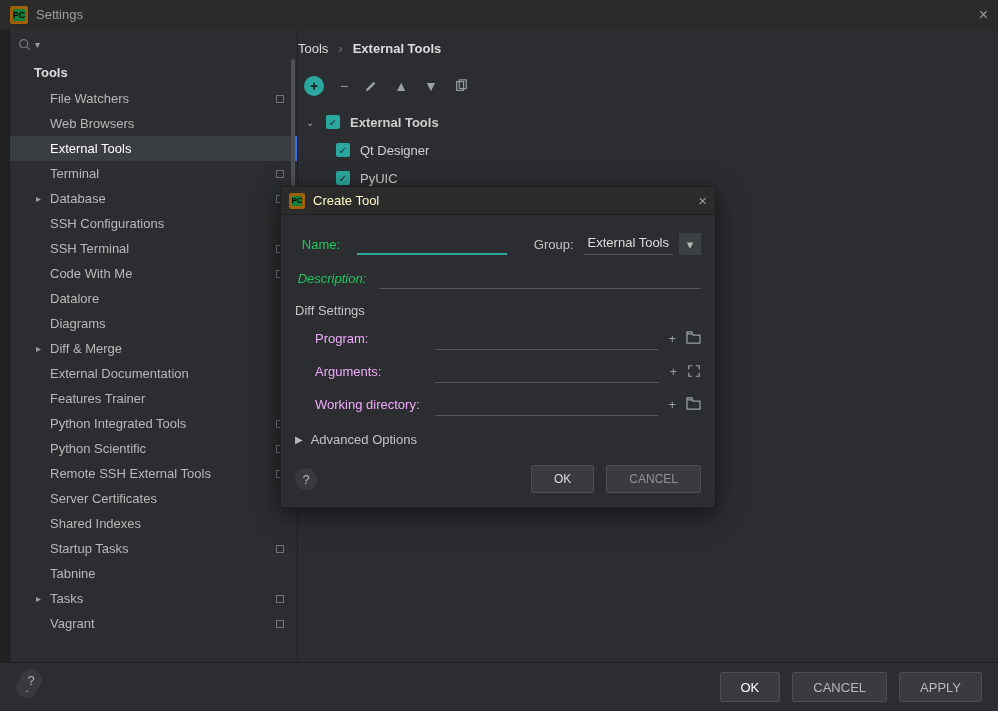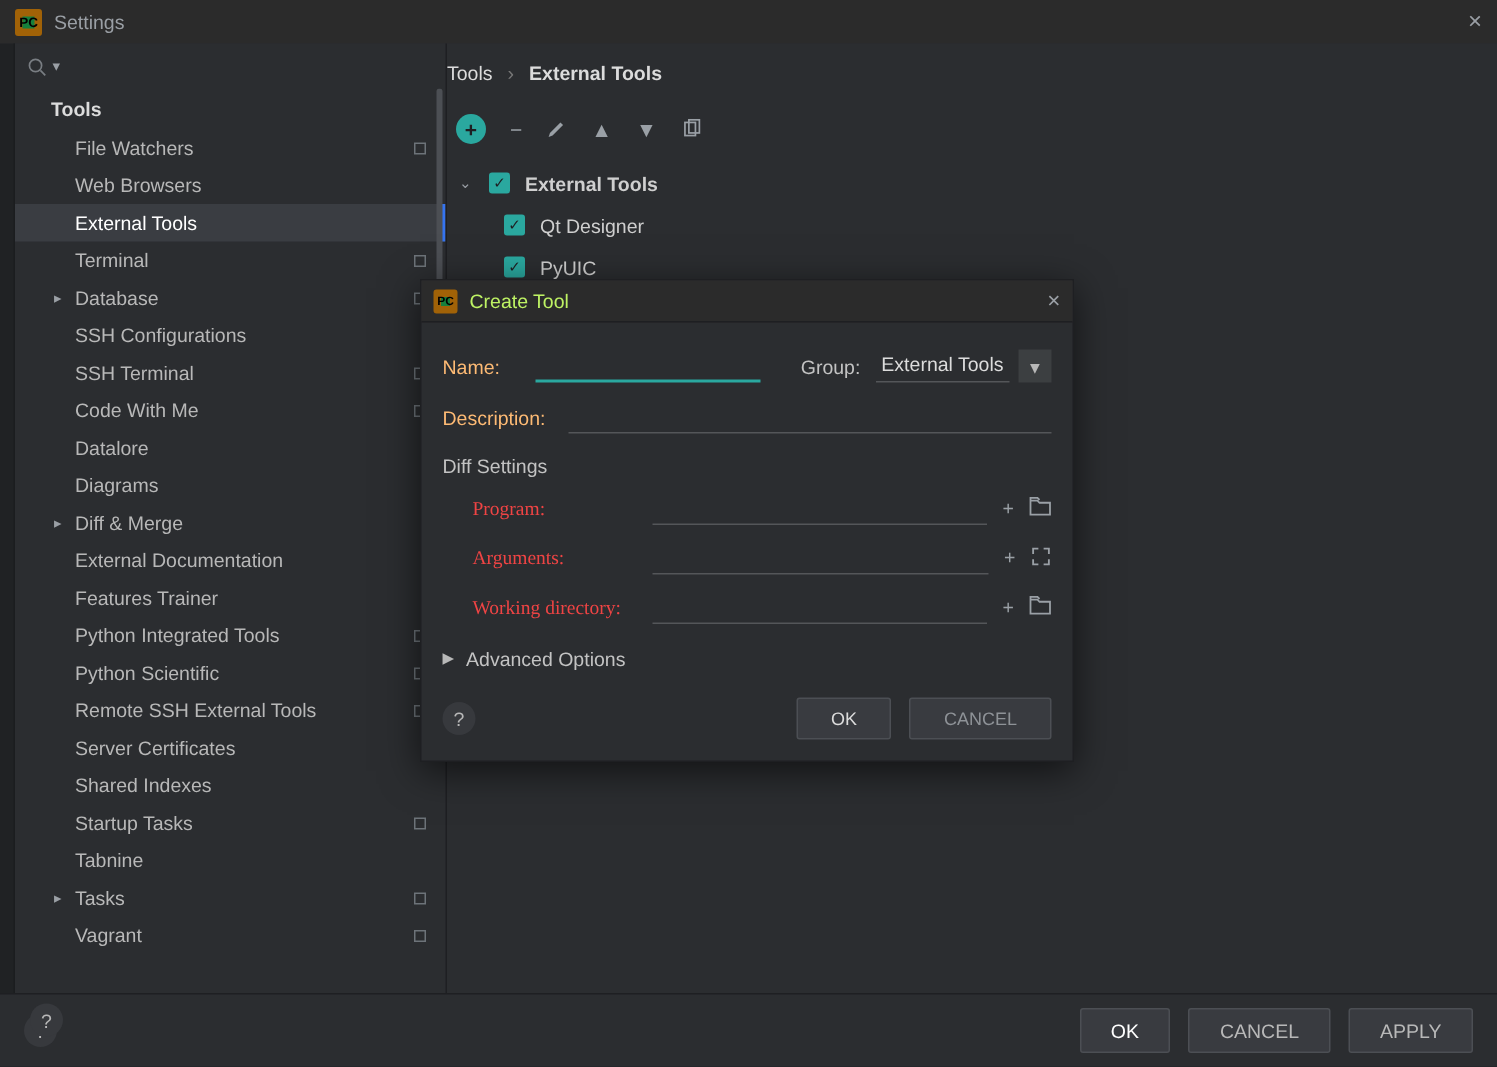--- a/index.html
+++ b/index.html
@@ -1,19 +1,19 @@
 <!DOCTYPE html>
 <html><head>
   <meta charset="utf-8">
   <style>
     * { margin:0; padding:0; box-sizing:border-box; font-family: "Segoe UI", Arial, sans-serif; }
     body { background:#1d1f22; width:998px; height:711px; overflow:hidden; color:#b8b8b8; font-size:13px; position:relative;}
     .window { width:998px; height:711px; background:#2b2d30; position:relative; display:flex; flex-direction:column; }
     .titlebar { height:29px; display:flex; align-items:center; padding:0 10px; background:#2b2b2b;}
-    .pc-badge { width:18px; height:18px; background:#15803d; border:5px solid #a16207; color:#000; font-size:9px; font-weight:bold; display:flex; align-items:center; justify-content:center; border-radius:2px;text-align:center;}
+    .pc-badge { width:18px; height:18px; background:#15803d; border:3px solid #a16207; color:#000; font-size:9px; font-weight:bold; display:flex; align-items:center; justify-content:center; border-radius:2px;text-align:center;}
     .titlebar-title { margin-left:8px; color:#9a9fa5; }
     .titlebar-close { margin-left:auto; color:#9a9fa5; font-size:16px; cursor:pointer;}
     .body-zone { flex:1; display:flex; position:relative; }
     .left-strip { width:10px; background:#202224; border-right:1px solid #1b1d1f; font-size:8px; color:#565656; line-height:22px; text-align:center; padding-top:6px;}
     .sidebar { width:288px; background:#2b2d30; border-right:1px solid #1e1f22; display:flex; flex-direction:column;}
     .search-row { height:30px; display:flex; align-items:center; padding:0 8px; }
     .search-row svg { opacity:.7;}
     .search-dropdown { margin-left:4px; font-size:10px; color:#9a9fa5;}
     .tree { flex:1; overflow:hidden; position:relative;}
     .tree-hdr { padding:6px 0 6px 24px; color:#dcdcdc; font-weight:bold;}
@@ -39,34 +39,34 @@
     .bottom-bar { height:49px; border-top:1px solid #1e1f22; display:flex; align-items:center; padding:0 16px; gap:12px; background:#2b2d30;}
     .bottom-bar .help { width:22px; height:22px; border-radius:50%; background:#37393d; color:#b8b8b8; display:flex; align-items:center; justify-content:center;}
     .spacer { flex:1;}
     .btn { height:30px; padding:0 20px; background:#393b40; border:1px solid #4c4f54; color:#b8b8b8; display:flex; align-items:center; border-radius:2px; cursor:pointer;}
     .btn.primary { color:#fff; }
 
     
     .modal { position:absolute; left:280px; top:186px; width:436px; background:#2b2d30; border:1px solid #1e1f22; box-shadow:0 6px 24px rgba(0,0,0,.6);}
     .modal-titlebar { height:28px; background:#2b2b2b; display:flex; align-items:center; padding:0 8px; border-bottom:1px solid #1e1f22;}
     .modal-titlebar .pc-badge { width:16px; height:16px; font-size:8px;}
-    .modal-titlebar .mtitle { margin-left:8px; color:#bef264;}
+    .modal-titlebar .mtitle { margin-left:8px; color:#fef9c3;}
     .modal-titlebar .mclose { margin-left:auto; color:#9a9fa5; font-size:15px; cursor:pointer;}
     .modal-body { padding:12px 14px 0 14px;}
     .form-row { display:flex; align-items:center; height:34px; gap:10px;}
-    .form-row label { color:#fdba74; min-width:52px;}
+    .form-row label { color:#22c55e; min-width:52px;text-align:center;}
     .underline-input { flex:1; height:22px; background:transparent; border:none; border-bottom:1px solid #545659; color:#dcdcdc; outline:none;}
     .underline-input.focused { border-bottom:2px solid #2aa89f;}
     .grp-label { color:#c3c3c3; }
     .grp-select { display:flex; align-items:center; gap:6px; }
     .grp-select .sel-val { color:#dcdcdc; border-bottom:1px solid #545659; padding:2px 4px 4px 4px; min-width:86px;}
     .grp-select .sel-btn { width:22px; height:22px; background:#3c3f41; display:flex; align-items:center; justify-content:center; color:#b8b8b8;}
     .section-h { color:#c3c3c3; margin:8px 0 4px 0;}
     .indent-row { display:flex; align-items:center; height:33px; gap:10px; padding-left:20px;}
-    .indent-row label { min-width:110px; color:#ef4444;font-family:Liberation Serif, serif;}
+    .indent-row label { min-width:110px; color:#f0abfc;}
     .indent-row .underline-input { flex:1;}
     .row-icons { display:flex; gap:10px; color:#9aa0a6; font-size:13px;}
     .adv-row { display:flex; align-items:center; gap:8px; height:36px; color:#c3c3c3;}
     .adv-row .tri { font-size:10px; color:#b8b8b8;}
     .modal-footer { display:flex; align-items:center; padding:8px 14px 14px 14px; gap:12px;}
     .modal-footer .help { width:22px; height:22px; border-radius:50%; background:#37393d; color:#b8b8b8; display:flex; align-items:center; justify-content:center;}
     .modal-footer .spacer { flex:1;}
     .mbtn { height:28px; padding:0 22px; background:#393b40; border:1px solid #4c4f54; color:#dcdcdc; display:flex; align-items:center; border-radius:2px; cursor:pointer; font-size:12px;}
     .mbtn.cancel { color:#8e9297;}
     svg { display:block;}
@@ -249,21 +249,21 @@
         <label>Name:</label>
         <input class="underline-input focused" style="max-width: 150px;">
         <div class="spacer"></div>
         <span class="grp-label">Group:</span>
         <div class="grp-select">
           <span class="sel-val">External Tools</span>
           <span class="sel-btn">▾</span>
         </div>
       </div>
       <div class="form-row">
-        <label style="min-width:74px;">Description:</label>
+        <label style="min-width:74px;font-style:italic;">Description:</label>
         <input class="underline-input" style="">
       </div>
       <div class="section-h">Diff Settings</div>
 
       <div class="indent-row">
         <label>Program:</label>
         <input class="underline-input" style="">
         <div class="row-icons">
           <span>+</span>
           <span>

